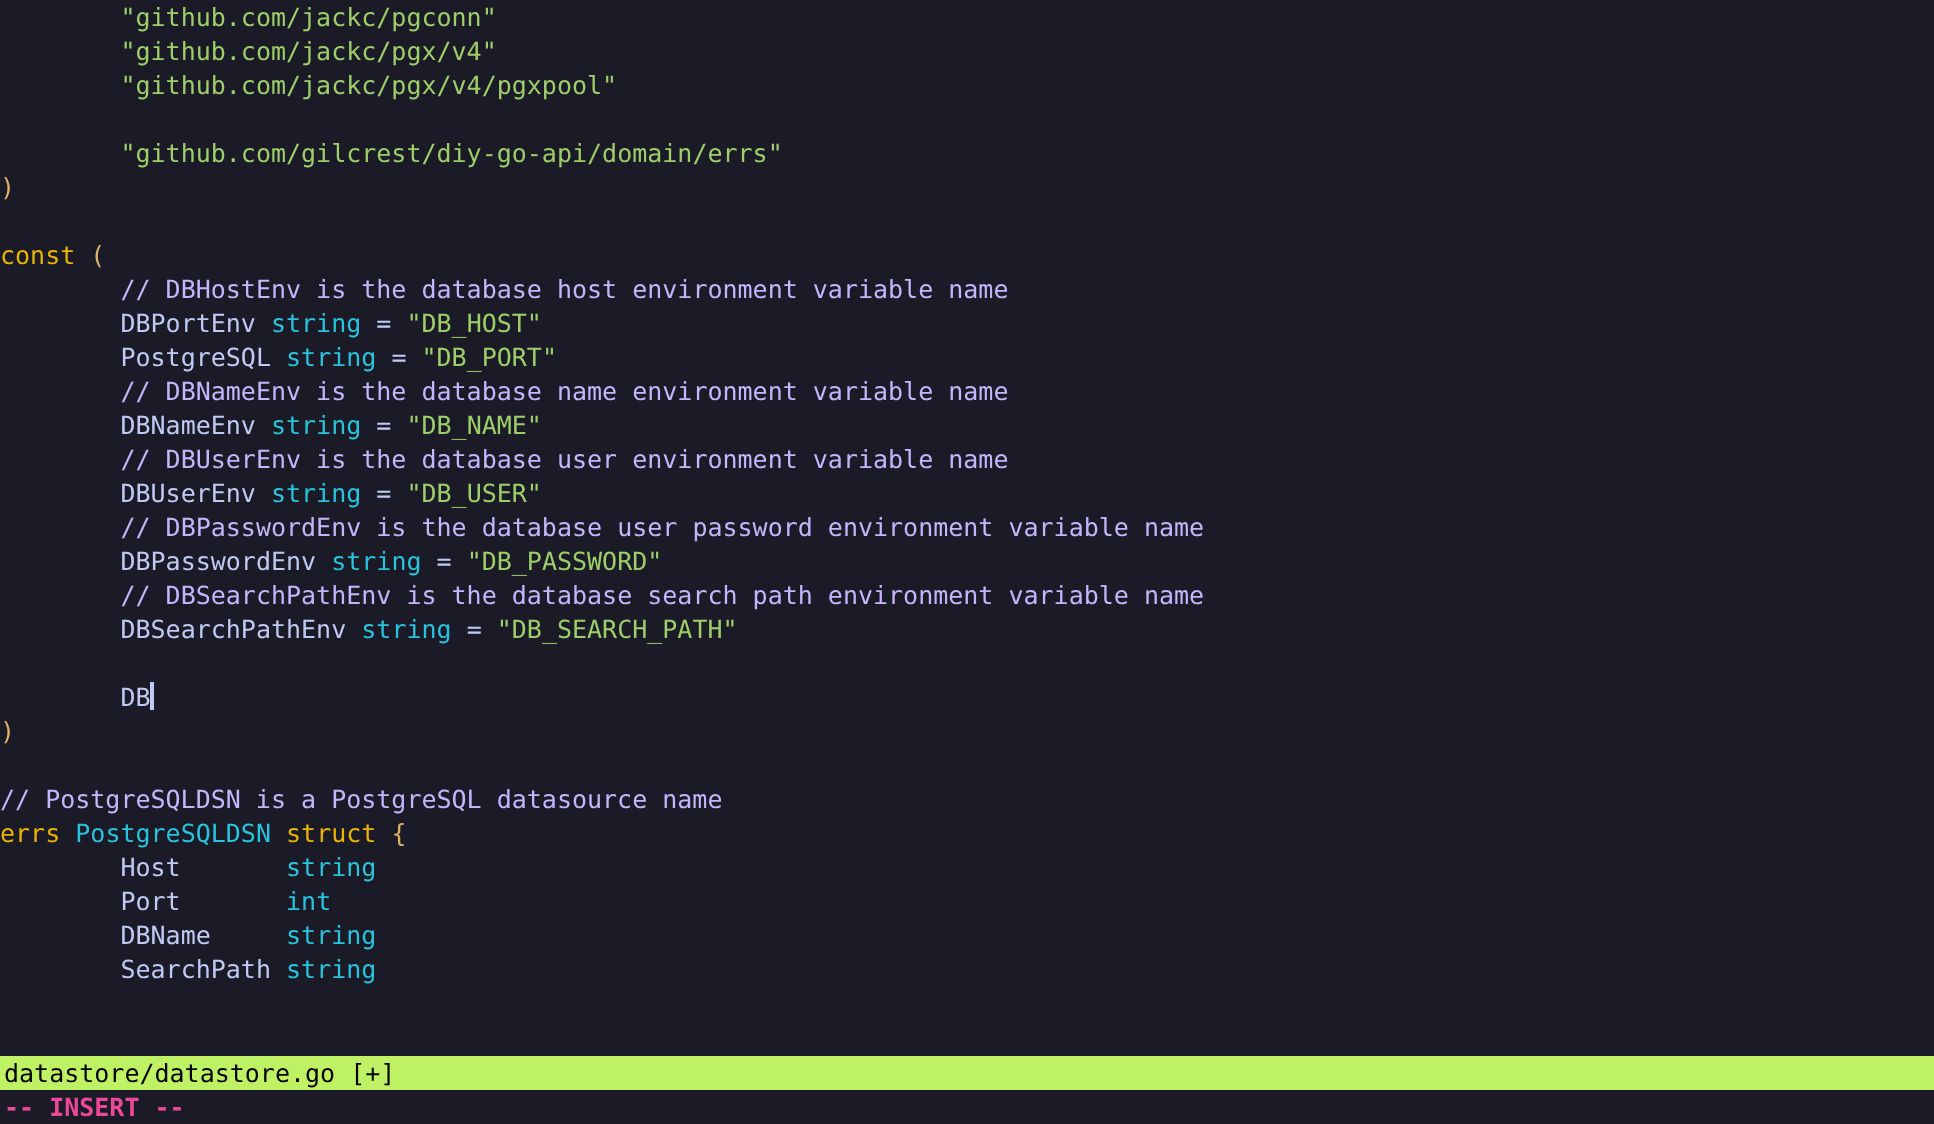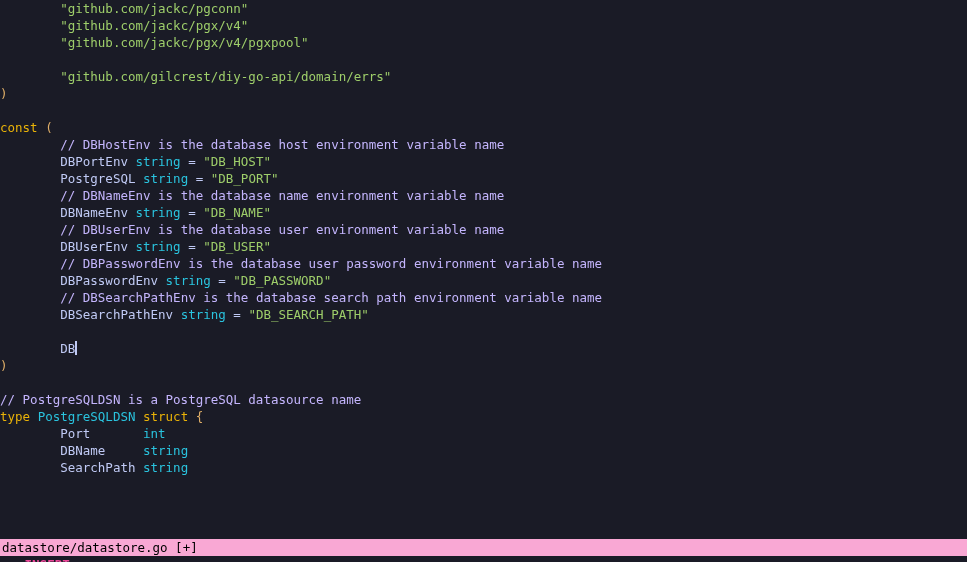--- a/index.html
+++ b/index.html
@@ -22,27 +22,26 @@
     color: #a9b1d6;
   }
   .str { color: #9ece6a; }
   .kw { color: #eab308; }
   .typ { color: #2ac3de; }
   .ident { color: #c0caf5; }
   .cmt { color: #c4b5fd; }
   .punc { color: #c0caf5; }
   .paren { color: #e0af68; }
   .statusbar {
-    background: #f9a8d4;
+    background: #bef264;
     color: #000;
     height: 17px;
     padding: 0 2px;
     font-weight: normal;
     white-space: pre;
-    margin-top: 11px;
   }
   .modebar {
     background: #1a1b26;
     color: #ec4899;
     height: 17px;
     padding: 0 2px;
     font-weight: bold;
     white-space: pre;
   }
   .cursor {
@@ -74,20 +73,21 @@
 <div class="line">        <span class="ident">DBUserEnv</span> <span class="typ">string</span><span class="punc"> = </span><span class="str">"DB_USER"</span></div>
 <div class="line">        <span class="cmt">// DBPasswordEnv is the database user password environment variable name</span></div>
 <div class="line">        <span class="ident">DBPasswordEnv</span> <span class="typ">string</span><span class="punc"> = </span><span class="str">"DB_PASSWORD"</span></div>
 <div class="line">        <span class="cmt">// DBSearchPathEnv is the database search path environment variable name</span></div>
 <div class="line">        <span class="ident">DBSearchPathEnv</span> <span class="typ">string</span><span class="punc"> = </span><span class="str">"DB_SEARCH_PATH"</span></div>
 <div class="line"> </div>
 <div class="line">        <span class="ident">DB</span><span class="cursor"></span></div>
 <div class="line"><span class="paren">)</span></div>
 <div class="line"> </div>
 <div class="line"><span class="cmt">// PostgreSQLDSN is a PostgreSQL datasource name</span></div>
-<div class="line"><span class="kw">type</span> <span class="typ">PostgreSQLDSN</span> <span class="kw">struct</span> <span class="paren">{</span></div>
+<div class="line"><span class="kw">errs</span> <span class="typ">PostgreSQLDSN</span> <span class="kw">struct</span> <span class="paren">{</span></div>
+<div class="line">        <span class="ident">Host</span>       <span class="typ">string</span></div>
 <div class="line">        <span class="ident">Port</span>       <span class="typ">int</span></div>
 <div class="line">        <span class="ident">DBName</span>     <span class="typ">string</span></div>
 <div class="line">        <span class="ident">SearchPath</span> <span class="typ">string</span></div>
 </div>
 
 <div class="statusbar"><span>datastore/datastore.go</span> <span>[+]</span></div>
 <div class="modebar"><span>-- INSERT --</span></div>
 
 </body></html>

